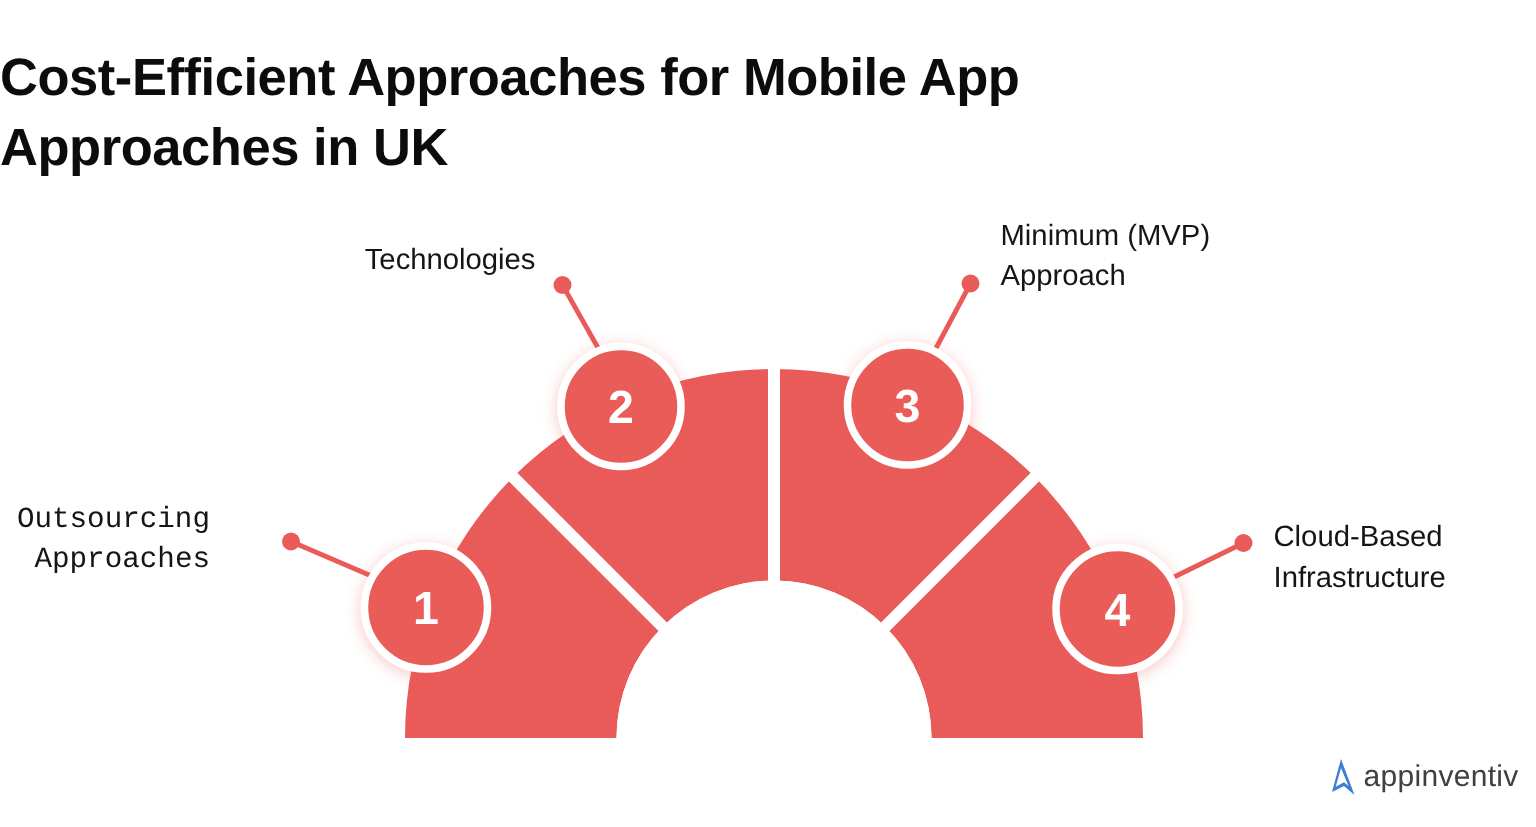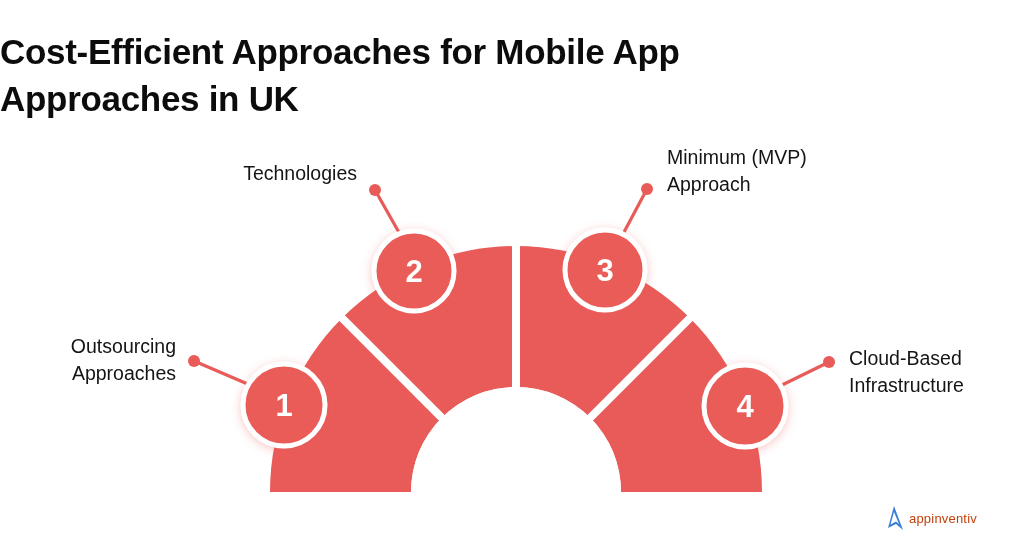--- a/index.html
+++ b/index.html
@@ -20,21 +20,21 @@
       position: absolute; font-size: 19.5px; line-height: 27px; color: #151515;
     }
     .label span { display: block; white-space: nowrap; }
     .label.right { text-align: right; }
     .label.left { text-align: left; }
     .logo {
       position: absolute; left: 884px; top: 503px; height: 30px;
       display: flex; align-items: center;
     }
     .logo-text {
-      font-size: 13px; color: #c2410c; margin-left: 5px; letter-spacing: 0.2px;
+      font-size: 20px; color: #404040; margin-left: 5px; letter-spacing: 0.2px;
     }
     .num {
       font-family: "Liberation Sans", sans-serif; font-weight: bold;
       font-size: 31px; fill: #ffffff;
     }
   </style>
 </head>
 <body>
 
 <div class="title">
@@ -86,21 +86,21 @@
     <circle cx="605" cy="270" r="40" fill="#E95B58" stroke="#ffffff" stroke-width="5"></circle>
   </g>
   <text class="num" x="605" y="281" text-anchor="middle">3</text>
 
   <g filter="url(#shadow)">
     <circle cx="745" cy="406" r="41" fill="#E95B58" stroke="#ffffff" stroke-width="5"></circle>
   </g>
   <text class="num" x="745" y="417" text-anchor="middle">4</text>
 </svg>
 
-<div class="label right" style="right: 848px; top: 333px;">
+<div class="label right" style="right: 884px; top: 333px; font-family: Liberation Mono, monospace;">
   <span>Outsourcing</span>
   <span>Approaches</span>
 </div>
 
 <div class="label right" style="right: 667px; top: 160px;">
   <span>Technologies</span>
 </div>
 
 <div class="label left" style="left: 667px; top: 144px;">
   <span>Minimum (MVP)</span>

